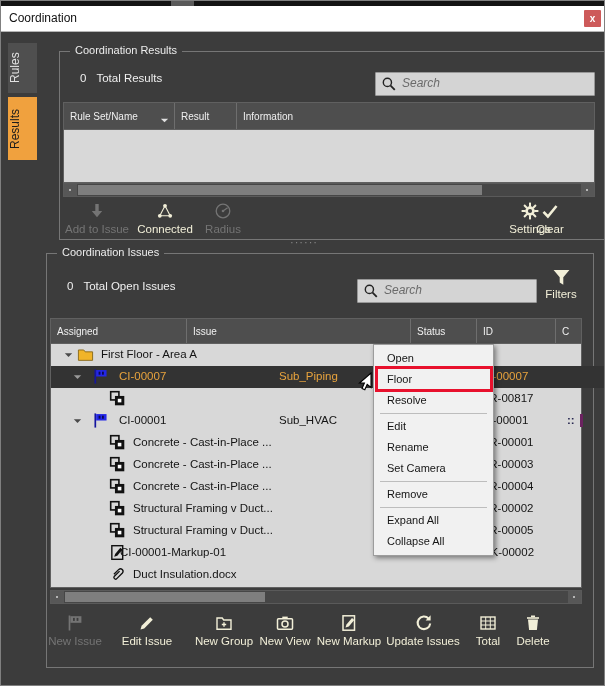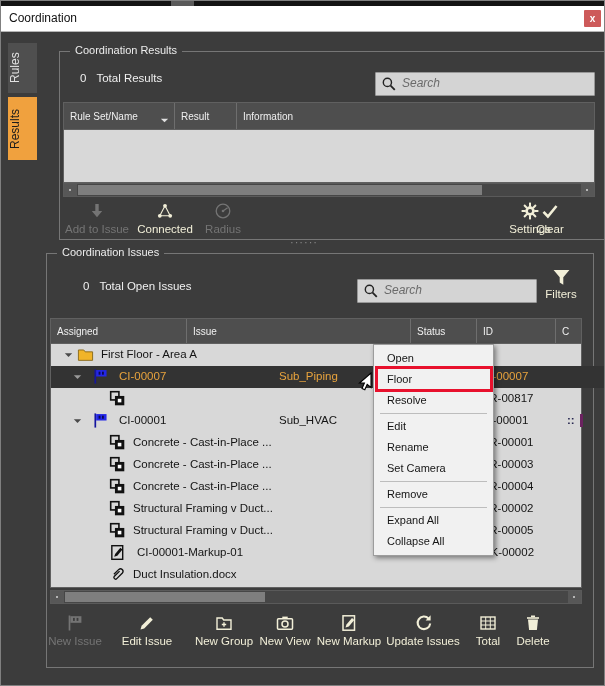--- a/index.html
+++ b/index.html
@@ -160,21 +160,21 @@
             </svg></div>
           <div class="tlabel">Clear</div>
         </div>
       </div>
   </div>
 
   <div class="splitter">······</div>
 
   <div class="group g2">
     <div class="group-label">Coordination Issues</div>
-    <div class="count-row" style="left:36px;top:26px;">
+    <div class="count-row" style="left:20px;top:26px;">
       <span class="count">0</span><span>Total Open Issues</span>
     </div>
     <div class="searchbox" style="left:310px;top:25px;width:180px;">
       <span class="sicon"><svg viewBox="0 0 18 18" width="100%" height="100%">
             <circle cx="7.2" cy="7.2" r="4.6" fill="none" stroke="currentColor" stroke-width="1.6"></circle>
             <line x1="10.8" y1="10.8" x2="15.5" y2="15.5" stroke="currentColor" stroke-width="2"></line>
           </svg></span>
       <input type="text" placeholder="Search" style="">
     </div>
     <div class="filters">
@@ -281,21 +281,21 @@
               <rect x="9.3" y="9.3" width="3.8" height="3.8" fill="#fff"></rect>
             </svg></span>
           <span class="rlabel" style="left: 82px;">Structural Framing v Duct...</span>
           <span class="rid">CR-00005</span>
         </div>
         <div class="row" style="top: 198px;">
           <span class="ric tree-ic" style="left: 58px;"><svg viewBox="0 0 18 18" width="100%" height="100%">
               <rect x="3" y="1.8" width="11.5" height="14.4" fill="none" stroke="currentColor" stroke-width="1.5"></rect>
               <path d="M5.5 13.5l1-3 5.5-6.5 2.3 1.9-5.5 6.6z" fill="currentColor"></path>
             </svg></span>
-          <span class="rlabel" style="left: 86px;">CI-00001-Markup-01</span>
+          <span class="rlabel" style="left: 69px;">CI-00001-Markup-01</span>
           <span class="rid">MK-00002</span>
         </div>
         <div class="row" style="top: 220px;">
           <span class="ric tree-ic" style="left: 58px;"><svg viewBox="0 0 18 18" width="100%" height="100%">
               <path d="M5.2 8.8l5.2-5.2a2.7 2.7 0 013.8 3.8l-6.2 6.2a1.8 1.8 0 01-2.5-2.5l5.7-5.7" fill="none" stroke="currentColor" stroke-width="1.4"></path>
             </svg></span>
           <span class="rlabel" style="left: 82px;">Duct Insulation.docx</span>
         </div>
       </div>
     <div class="hscroll" style="left:3px;top:336px;width:532px;">

